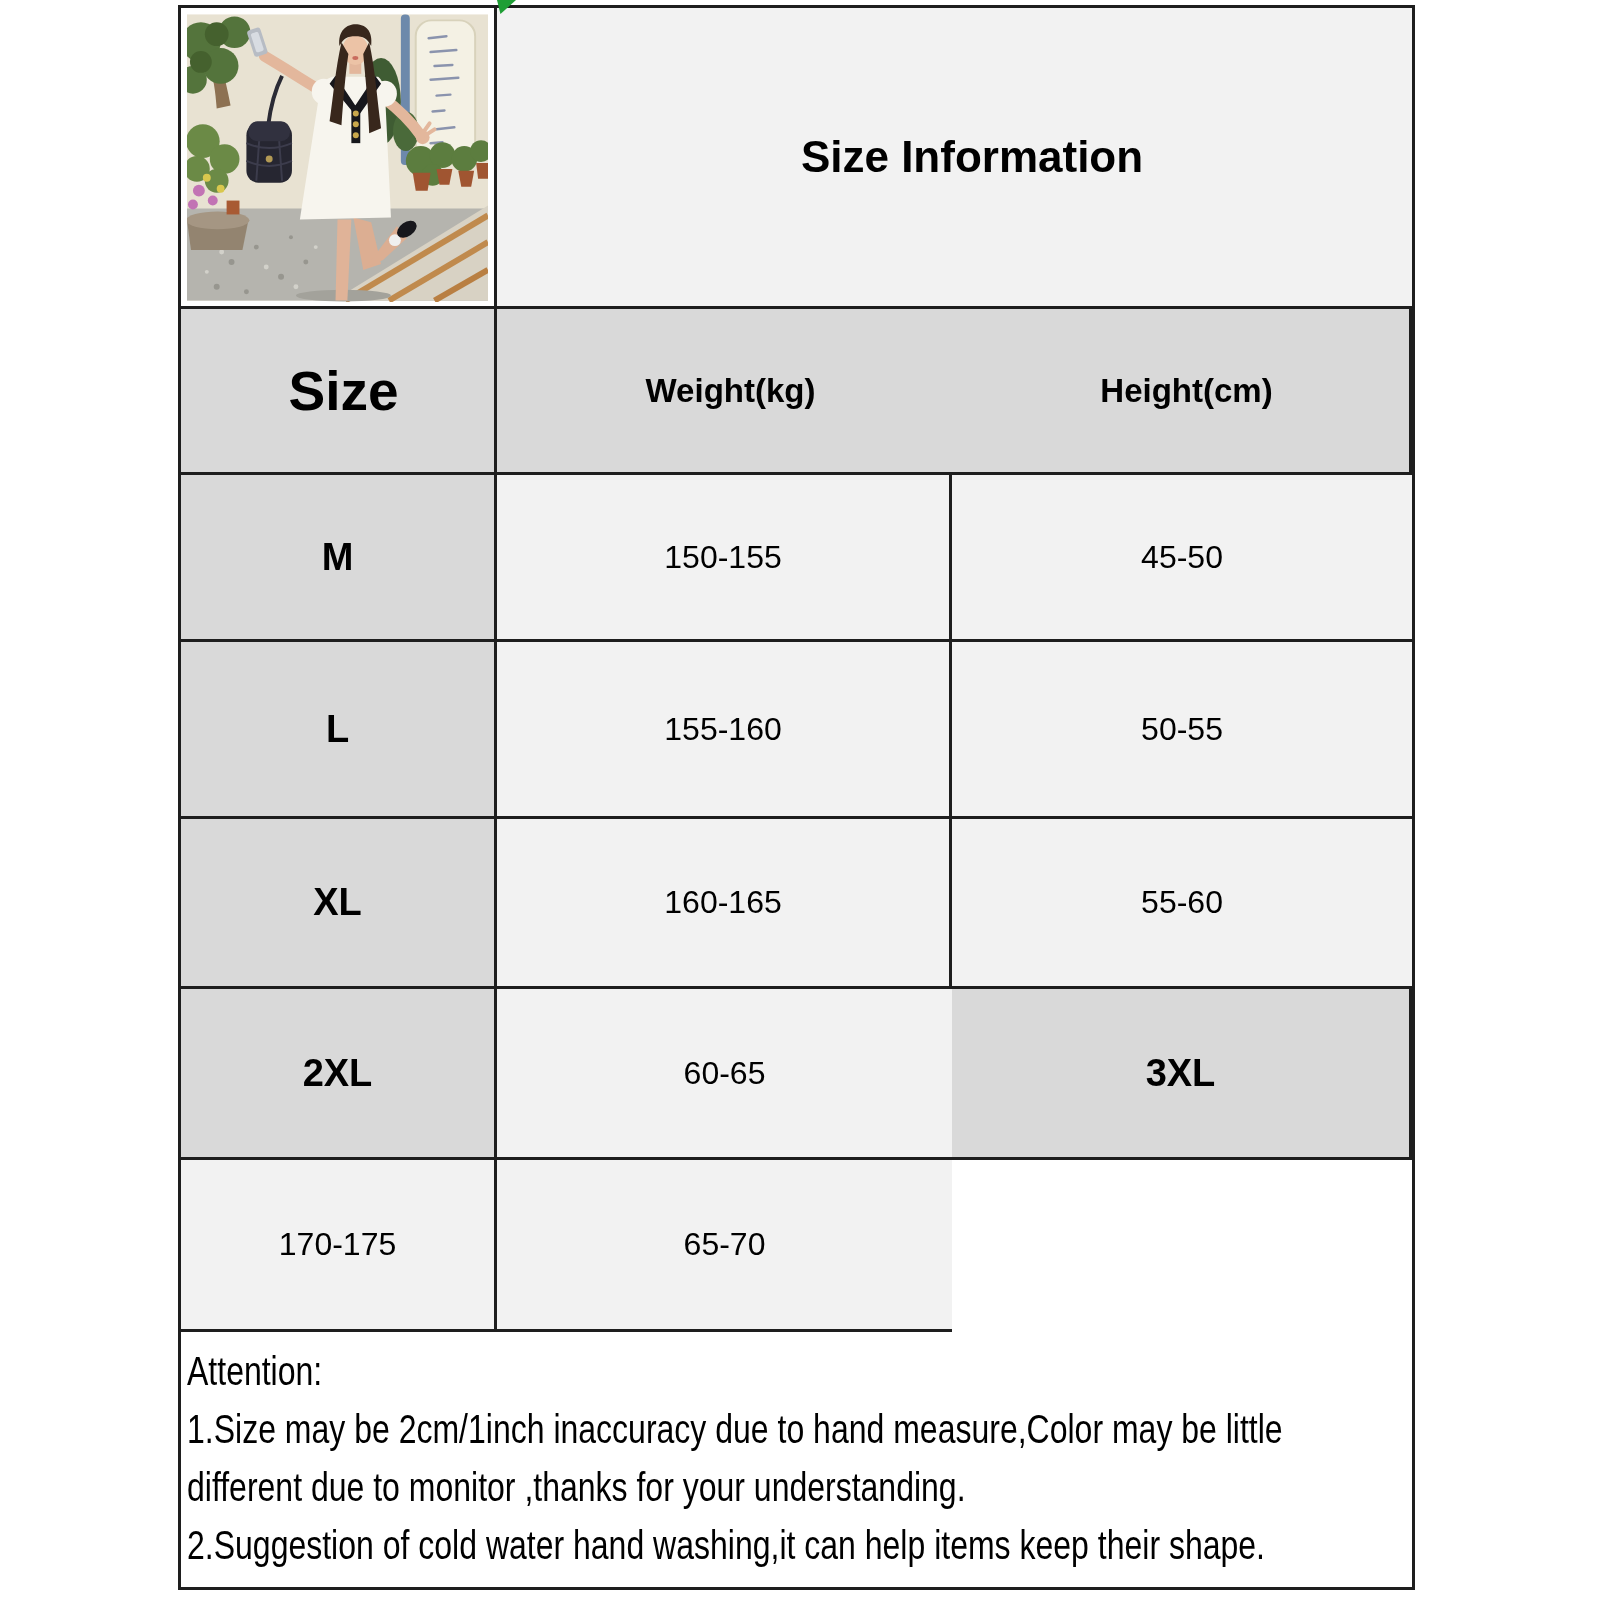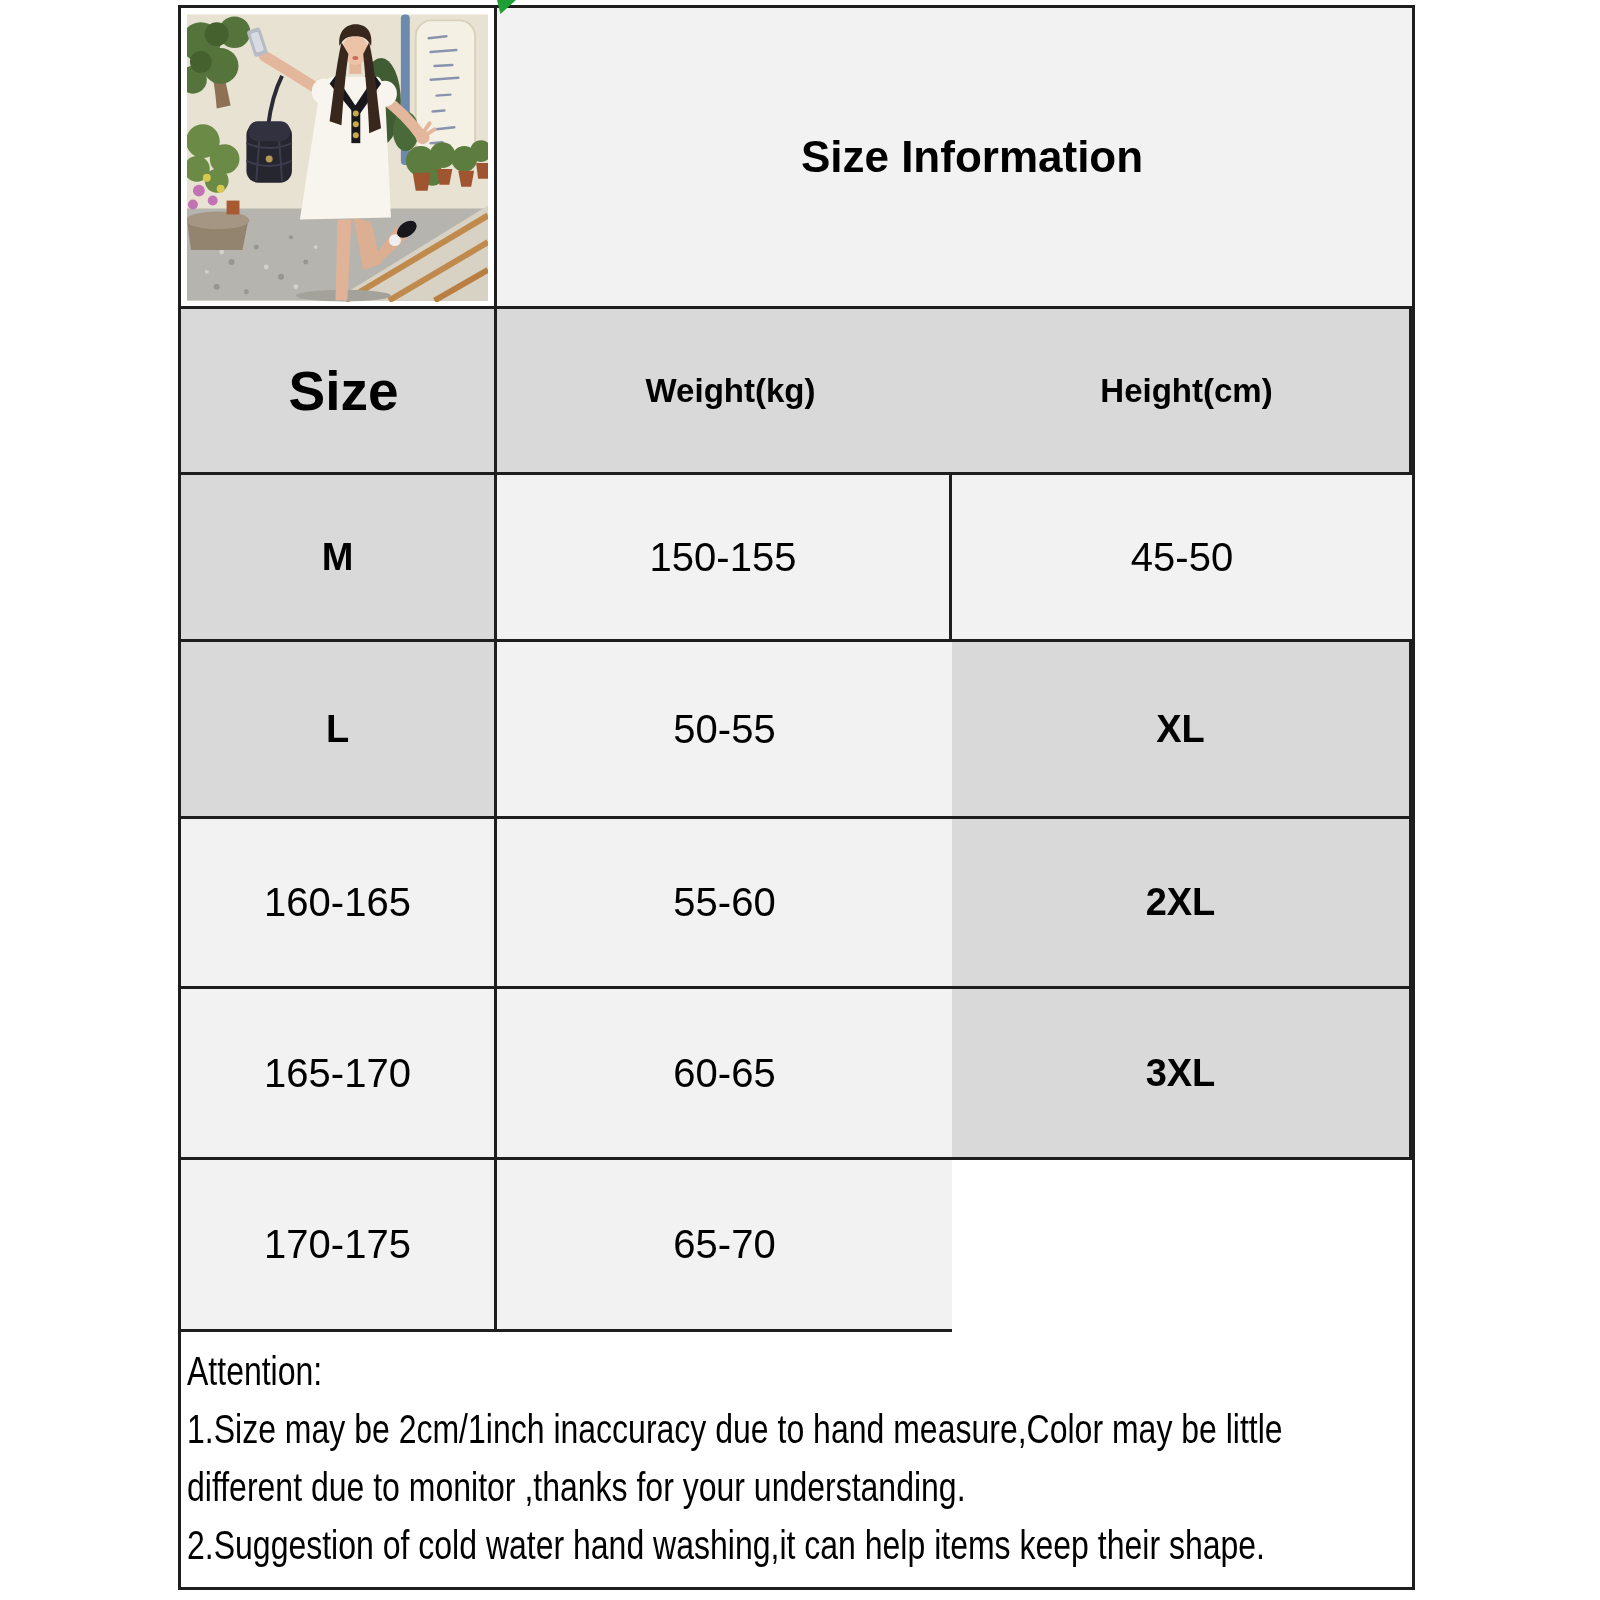--- a/index.html
+++ b/index.html
@@ -34,21 +34,21 @@
     font-size:44px;font-weight:700;padding-left:35px;
   }
   .corner-marker{
     position:absolute;left:0px;top:-8px;width:19px;height:14px;
     background:#1f9e35;
     clip-path:polygon(0 0,100% 0,18% 100%);
   }
   .h{background:var(--header-bg);font-weight:700;font-size:33px;padding-left:12px;}
   .h-size{font-size:55px;}
   .rl{background:var(--header-bg);font-weight:700;font-size:38px;}
-  .rv{background:var(--data-bg);font-size:40px;font-weight:400;}
+  .rv{background:var(--data-bg);font-size:32px;font-weight:400;}
   .c-att{
     grid-column:1/4;background:#ffffff;border-right:none;border-bottom:none;
     display:block;padding:10px 22px 0 6px;
   }
   .att-inner{
     width:1519px;
     transform:scaleX(0.80);
     transform-origin:0 0;
     font-size:40px;line-height:1.45;
     white-space:nowrap;
@@ -202,28 +202,28 @@
 
     <div class="cell h h-size">Size</div>
     <div class="cell h no-r">Weight(kg)</div>
     <div class="cell h">Height(cm)</div>
 
     <div class="cell rl">M</div>
     <div class="cell rv">150-155</div>
     <div class="cell rv no-r">45-50</div>
 
     <div class="cell rl">L</div>
+    <div class="cell rv">155-160</div>
     <div class="cell rv no-r">50-55</div>
 
     <div class="cell rl">XL</div>
     <div class="cell rv">160-165</div>
     <div class="cell rv no-r">55-60</div>
 
     <div class="cell rl">2XL</div>
-    <div class="cell rv">165-170</div>
     <div class="cell rv no-r">60-65</div>
 
     <div class="cell rl">3XL</div>
     <div class="cell rv">170-175</div>
     <div class="cell rv no-r">65-70</div>
 
     <div class="cell c-att">
       <div class="att-inner">
         <div>Attention:</div>
         <div>1.Size may be 2cm/1inch inaccuracy due to hand measure,Color may be little</div>

